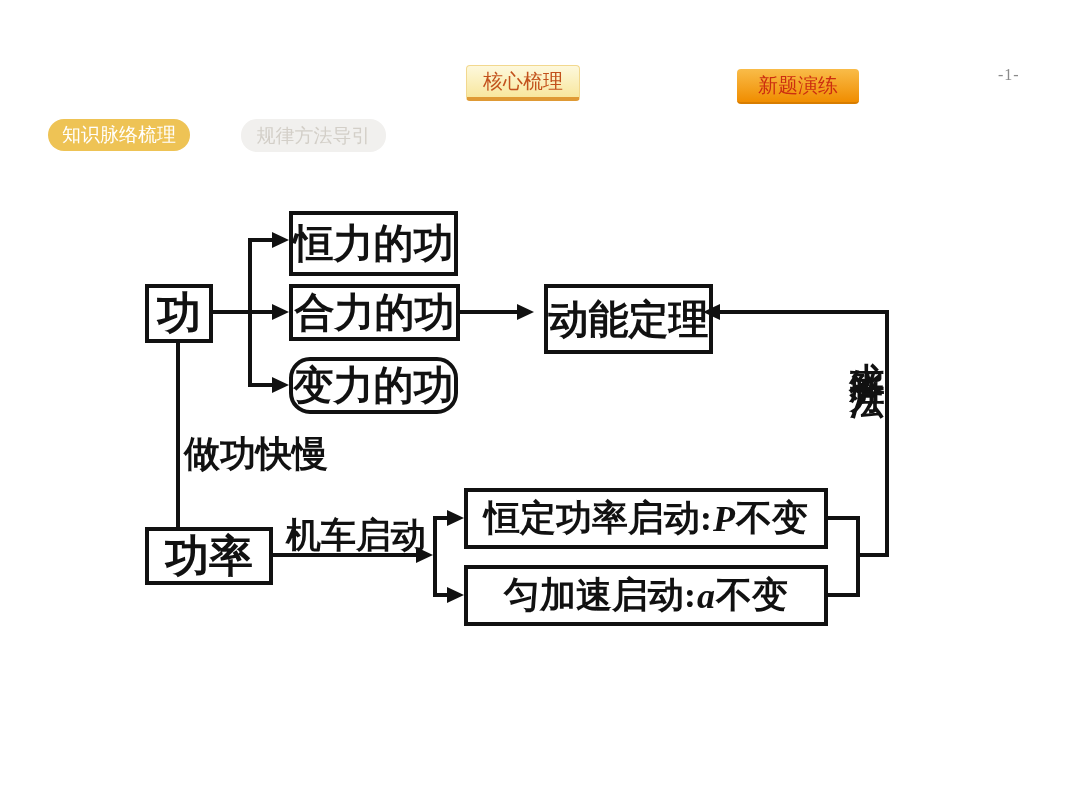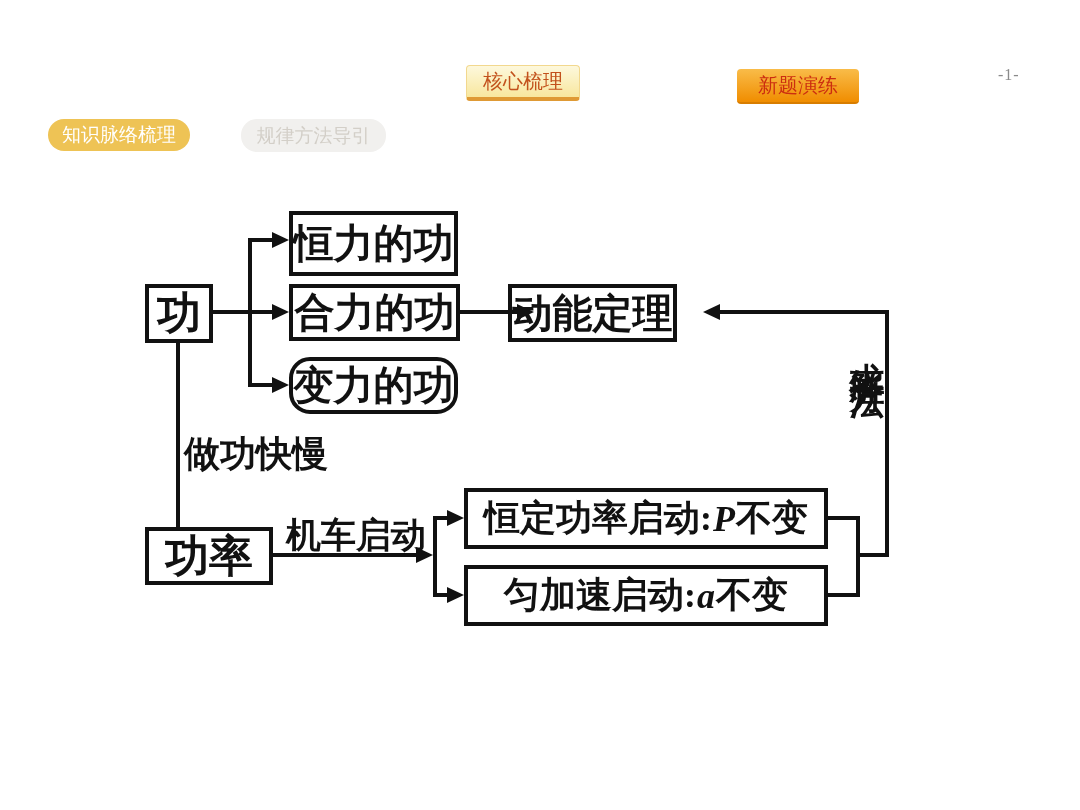--- a/index.html
+++ b/index.html
@@ -47,21 +47,21 @@
 
   <div class="subtab on" style="left:48px;top:119px;width:142px;height:32px;">知识脉络梳理</div>
   <div class="subtab off" style="left:197px;top:119px;width:145px;height:33px;margin-left:44px;">规律方法导引</div>
 
   <div>
 
     <div class="nbox dg" style="left:145px;top:284px;width:68px;height:59px;font-size:44px;">功</div>
     <div class="nbox dg" style="left:289px;top:211px;width:169px;height:65px;font-size:40px;">恒力的功</div>
     <div class="nbox dg" style="left:289px;top:284px;width:171px;height:57px;font-size:40px;">合力的功</div>
     <div class="nbox dg" style="left:289px;top:357px;width:169px;height:57px;font-size:40px;border-radius:21px;">变力的功</div>
-    <div class="nbox dg" style="left:508px;top:284px;width:169px;height:58px;font-size:40px;">动能定理</div>
+    <div class="nbox dg" style="left:544px;top:284px;width:169px;height:70px;font-size:40px;">动能定理</div>
     <div class="nbox dg" style="left:145px;top:527px;width:128px;height:58px;font-size:44px;">功率</div>
     <div class="nbox dg" style="left:464px;top:488px;width:364px;height:61px;font-size:36px;">
       <span>恒定功率启动:</span>
         <span class="sym">P</span>
         <span>不变</span>
     </div>
     <div class="nbox dg" style="left:464px;top:565px;width:364px;height:61px;font-size:36px;">
       <span>匀加速启动:</span>
         <span class="sym">a</span>
         <span>不变</span>

